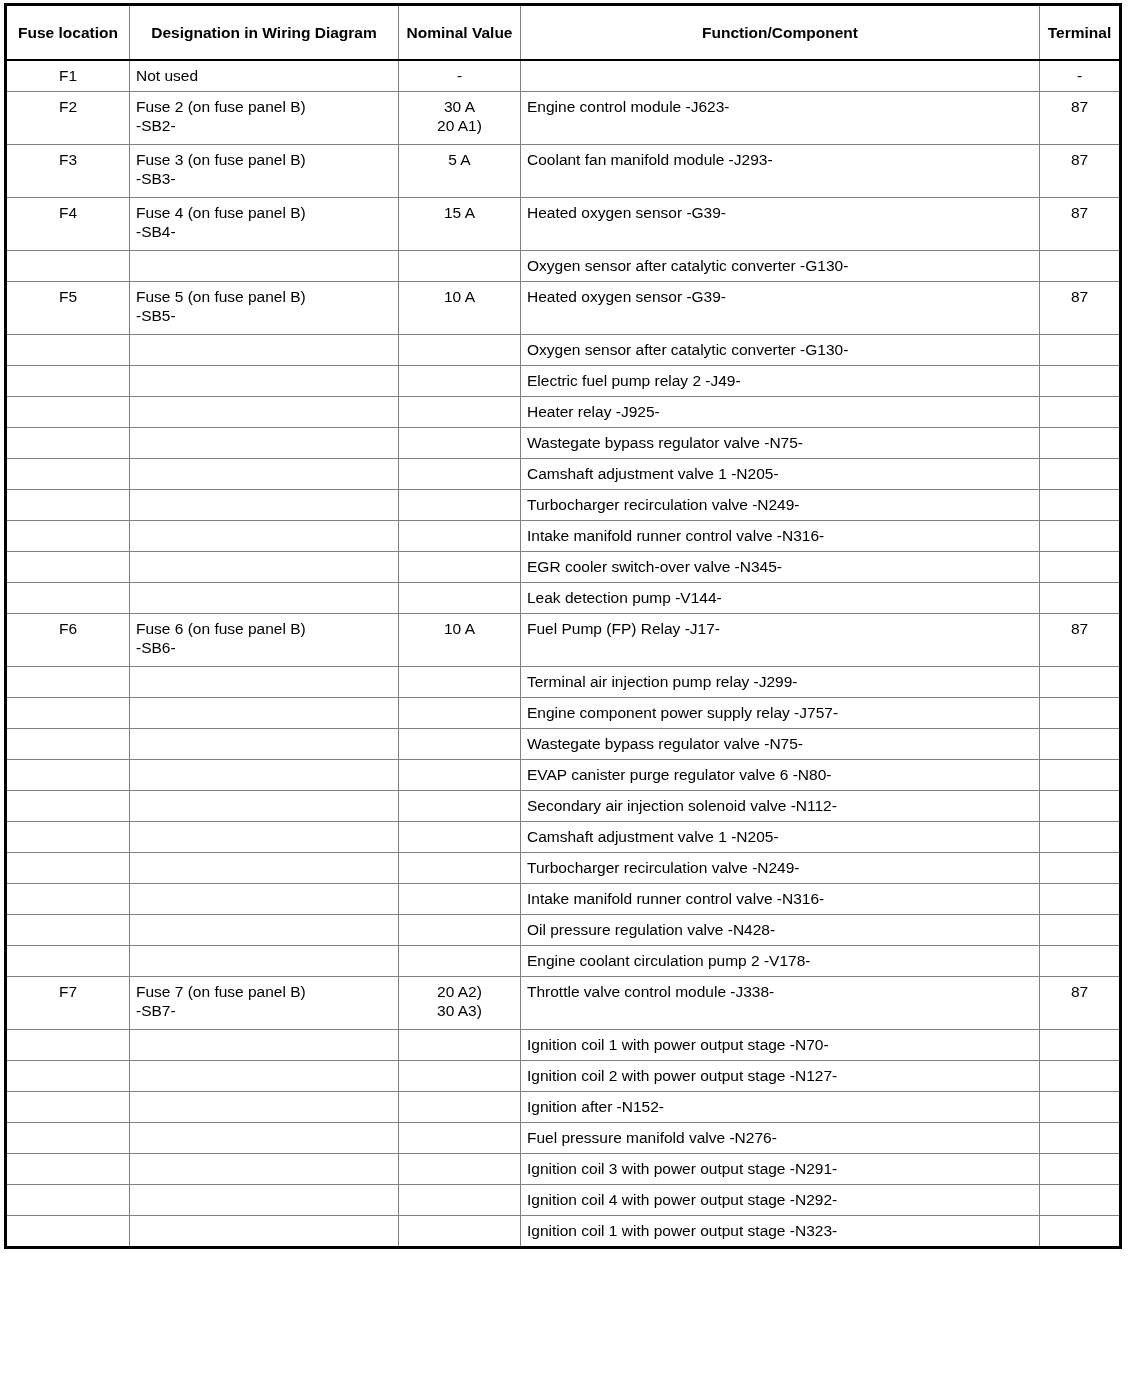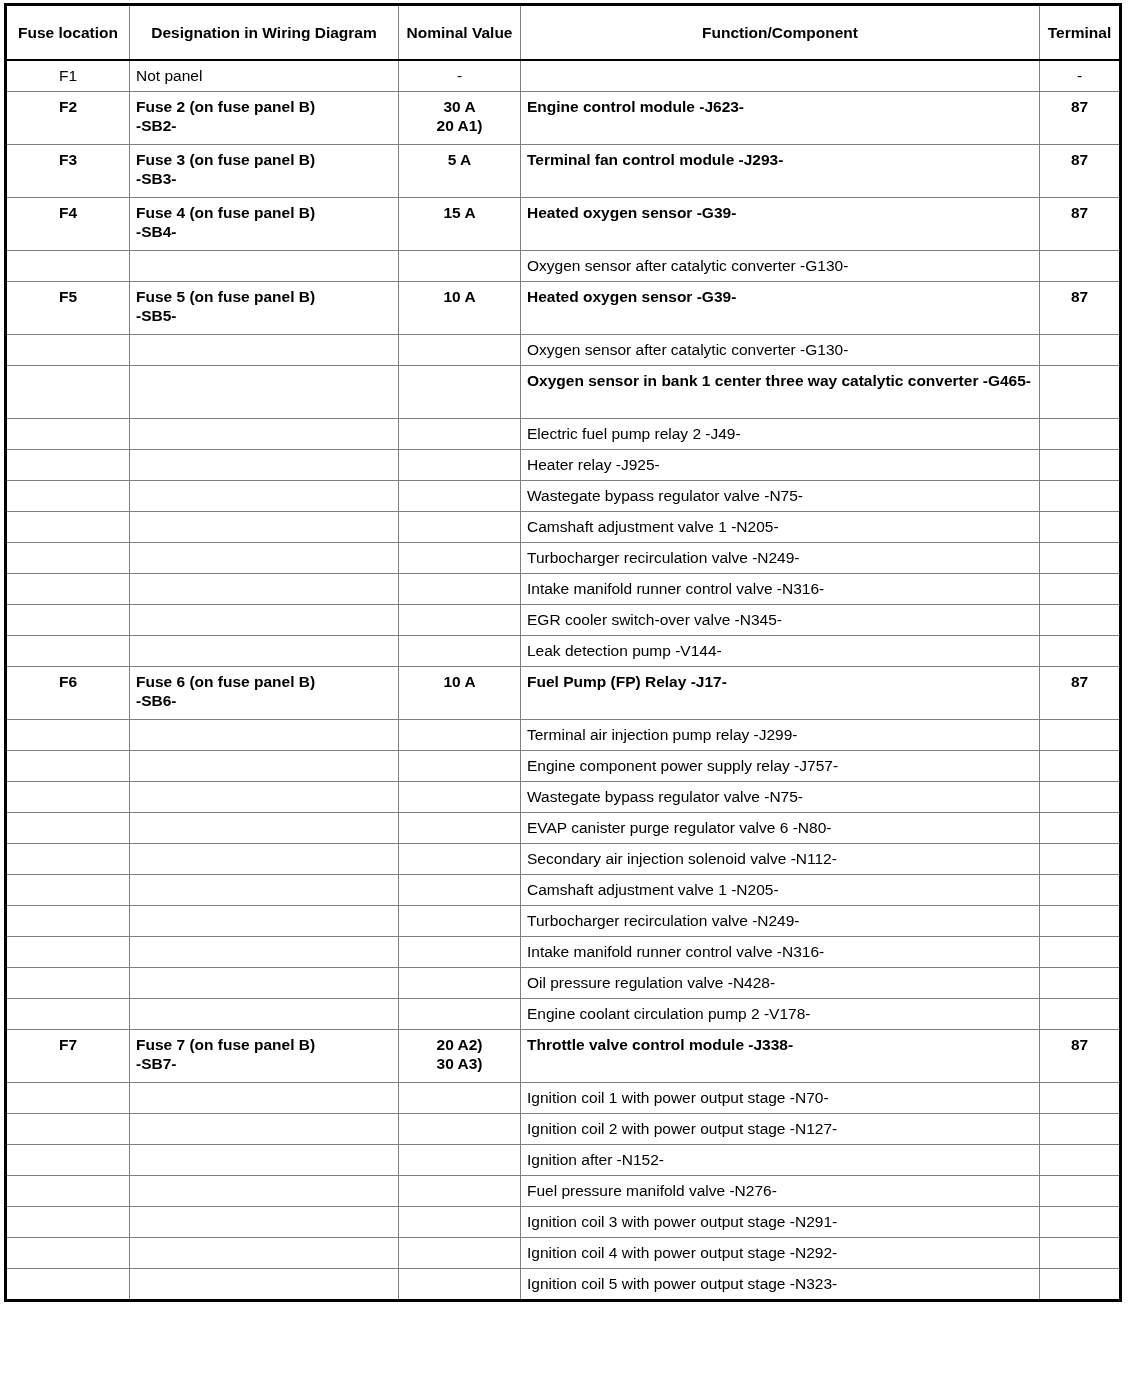--- a/index.html
+++ b/index.html
@@ -63,21 +63,21 @@
   
   .cell {
     padding: 5px 6px 4px 6px;
     white-space: pre-line;
   }
   .cell.ctr { text-align: center; }
   .cell.lft { text-align: left; }
 
   
   tr.r-single td { height: 30px; }
-  tr.r-double td { height: 52px; font-weight: bold; }
+  tr.r-double td { height: 52px; }
 
   tr.r-single .cell { min-height: 21px; }
 </style>
 </head>
 <body>
 
 <div class="sheet">
   <table class="fuse-table">
     <colgroup>
       <col class="c-loc">
@@ -97,21 +97,21 @@
         <th>Function/Component</th>
         <th>Terminal</th>
       </tr>
     </thead>
     <tbody>
         <tr class="r-single">
           <td>
             <div class="cell ctr">F1</div>
           </td>
           <td>
-            <div class="cell lft">Not panel</div>
+            <div class="cell lft">Not used</div>
           </td>
           <td>
             <div class="cell ctr">-</div>
           </td>
           <td>
             <div class="cell lft"></div>
           </td>
           <td>
             <div class="cell ctr">-</div>
           </td>
@@ -140,21 +140,21 @@
             <div class="cell ctr">F3</div>
           </td>
           <td>
             <div class="cell lft">Fuse 3 (on fuse panel B)
 -SB3-</div>
           </td>
           <td>
             <div class="cell ctr">5 A</div>
           </td>
           <td>
-            <div class="cell lft">Terminal fan control module -J293-</div>
+            <div class="cell lft">Coolant fan manifold module -J293-</div>
           </td>
           <td>
             <div class="cell ctr">87</div>
           </td>
         </tr>
         <tr class="r-double">
           <td>
             <div class="cell ctr">F4</div>
           </td>
           <td>
@@ -216,37 +216,20 @@
           <td>
             <div class="cell ctr"></div>
           </td>
           <td>
             <div class="cell lft">Oxygen sensor after catalytic converter -G130-</div>
           </td>
           <td>
             <div class="cell ctr"></div>
           </td>
         </tr>
-        <tr class="r-double">
-          <td>
-            <div class="cell ctr"></div>
-          </td>
-          <td>
-            <div class="cell lft"></div>
-          </td>
-          <td>
-            <div class="cell ctr"></div>
-          </td>
-          <td>
-            <div class="cell lft">Oxygen sensor in bank 1 center three way catalytic converter -G465-</div>
-          </td>
-          <td>
-            <div class="cell ctr"></div>
-          </td>
-        </tr>
         <tr class="r-single">
           <td>
             <div class="cell ctr"></div>
           </td>
           <td>
             <div class="cell lft"></div>
           </td>
           <td>
             <div class="cell ctr"></div>
           </td>
@@ -689,21 +672,21 @@
           <td>
             <div class="cell ctr"></div>
           </td>
           <td>
             <div class="cell lft"></div>
           </td>
           <td>
             <div class="cell ctr"></div>
           </td>
           <td>
-            <div class="cell lft">Ignition coil 5 with power output stage -N323-</div>
+            <div class="cell lft">Ignition coil 1 with power output stage -N323-</div>
           </td>
           <td>
             <div class="cell ctr"></div>
           </td>
         </tr>
       </tbody>
   </table>
 </div>
 
 </body></html>

